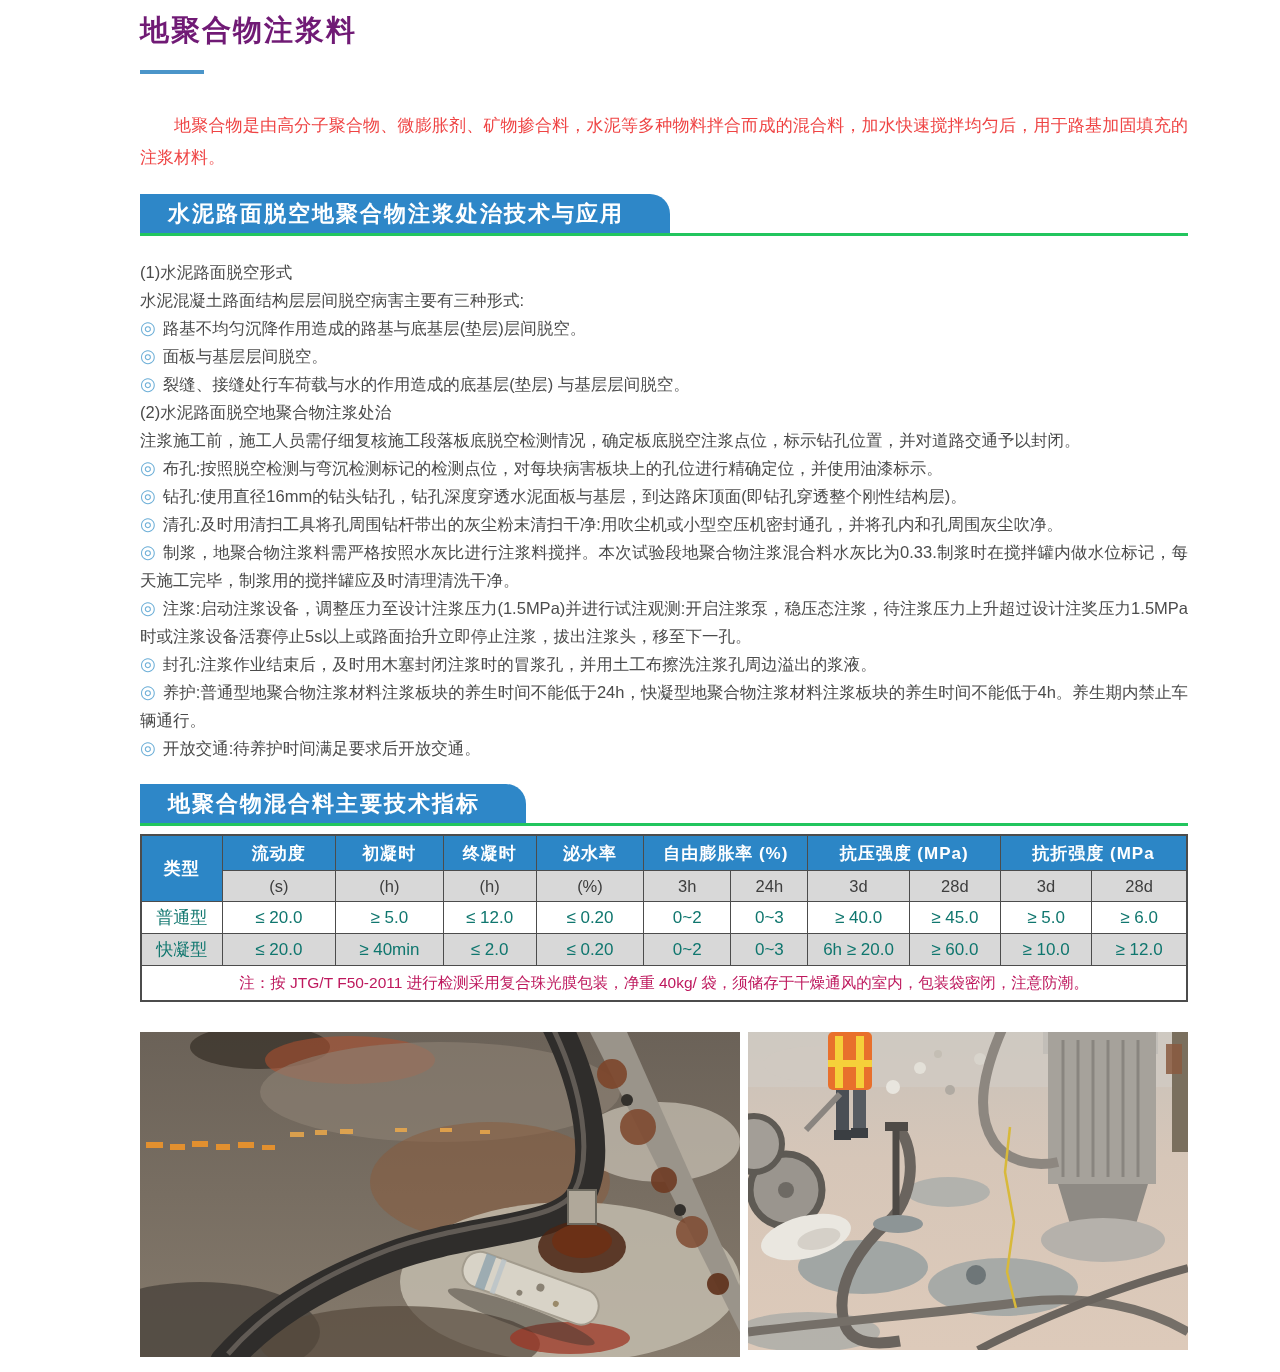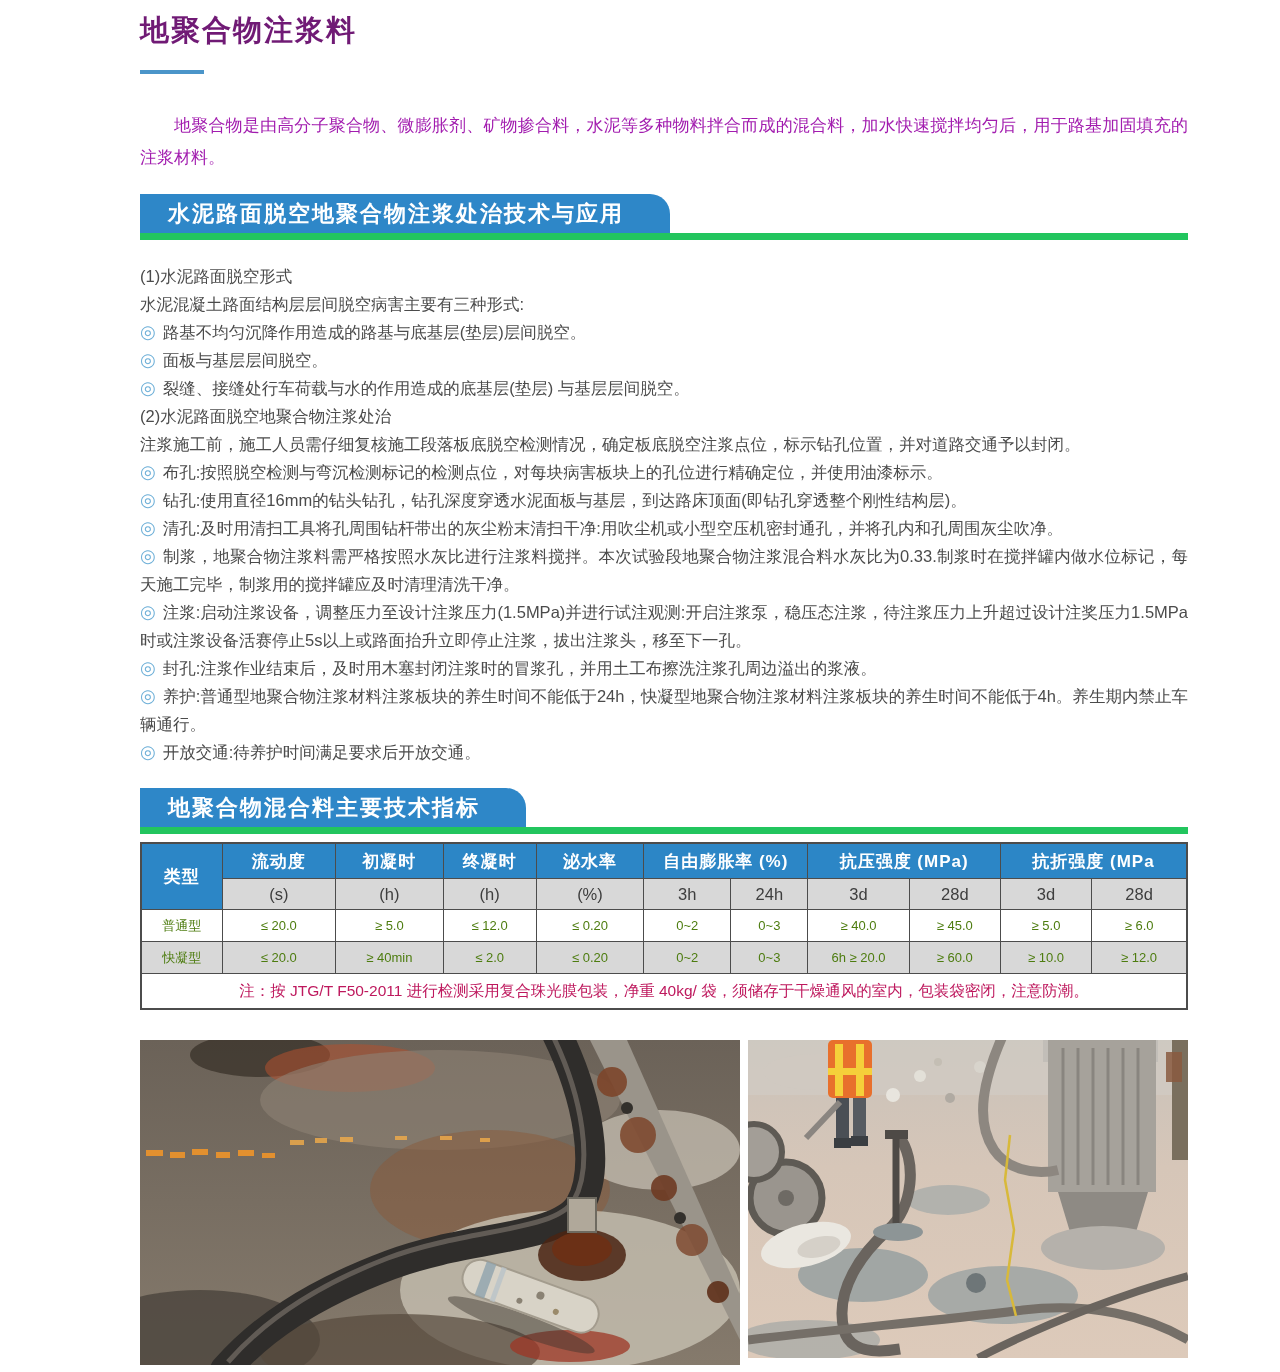--- a/index.html
+++ b/index.html
@@ -2,38 +2,38 @@
 <html><head>
 <meta charset="utf-8">
 <style>
   html,body{margin:0;padding:0;background:#ffffff;}
   body{width:1280px;font-family:"Liberation Sans","DejaVu Sans",sans-serif;color:#4b4b4b;}
   .page{padding:12px 92px 24px 140px;box-sizing:border-box;width:1280px;}
 
   .title{margin:0;font-size:29px;font-weight:bold;color:#701a75;letter-spacing:2px;line-height:36px;}
   .title-underline{width:64px;height:4px;background:#4b95c9;margin-top:22px;}
 
-  .intro{margin:36px 0 0;font-size:17px;line-height:32px;text-indent:2em;text-align:justify;color:#a21caf;}
-
-  .sec-head{margin-top:20px;border-bottom:7px solid #22c55e;font-size:0;}
+  .intro{margin:36px 0 0;font-size:17px;line-height:32px;text-indent:2em;text-align:justify;color:#ef4444;}
+
+  .sec-head{margin-top:20px;border-bottom:3px solid #22c55e;font-size:0;}
   .sec-bar{display:inline-block;vertical-align:bottom;background:#2e87c8;color:#ffffff;
            font-weight:bold;font-size:22px;letter-spacing:2px;line-height:27px;
            padding:6px 46px 6px 28px;border-radius:0 20px 0 0;}
 
   .list{margin-top:22px;}
   .li{margin:0;font-size:16.5px;line-height:28px;color:#4b4b4b;text-align:justify;}
   .dot{color:#6fb0d8;font-size:18px;margin-right:7px;}
 
   .sec-head.second{margin-top:22px;}
 
   table.spec{border-collapse:collapse;width:100%;margin-top:8px;border:2px solid #4c4c4c;table-layout:fixed;}
   .spec th,.spec td{border:1px solid #4c4c4c;text-align:center;padding:2px 2px;overflow:hidden;}
   .spec tr.h1 th{background:#2c86c6;color:#ffffff;font-size:17px;font-weight:600;height:30px;letter-spacing:1px;}
   .spec tr.h2 td{background:#d8d8d8;font-size:16.5px;height:26px;color:#3e3e3e;}
-  .spec tr.dr td{font-size:13px;height:27px;color:#4d7c0f;background:#ffffff;}
+  .spec tr.dr td{font-size:17px;height:27px;color:#0f766e;background:#ffffff;}
   .spec tr.dr.alt td{background:#d8d8d8;}
   .spec tr.note-row td{font-size:15.5px;height:30px;background:#ffffff;color:#be185d;}
 
   .photos{display:flex;gap:8px;margin-top:30px;align-items:flex-start;}
   .photo{display:block;flex:none;}
 </style>
 </head>
 <body>
 
 <div class="page">

